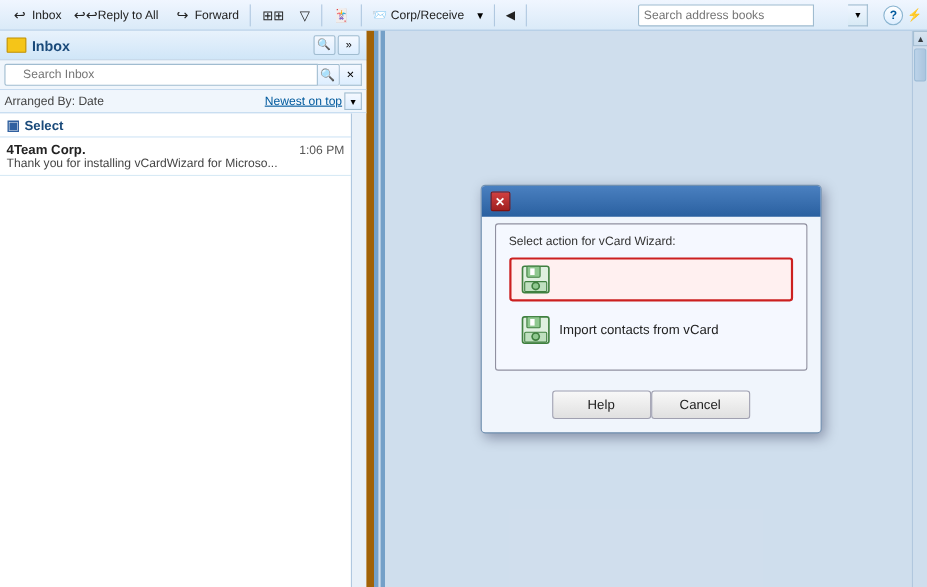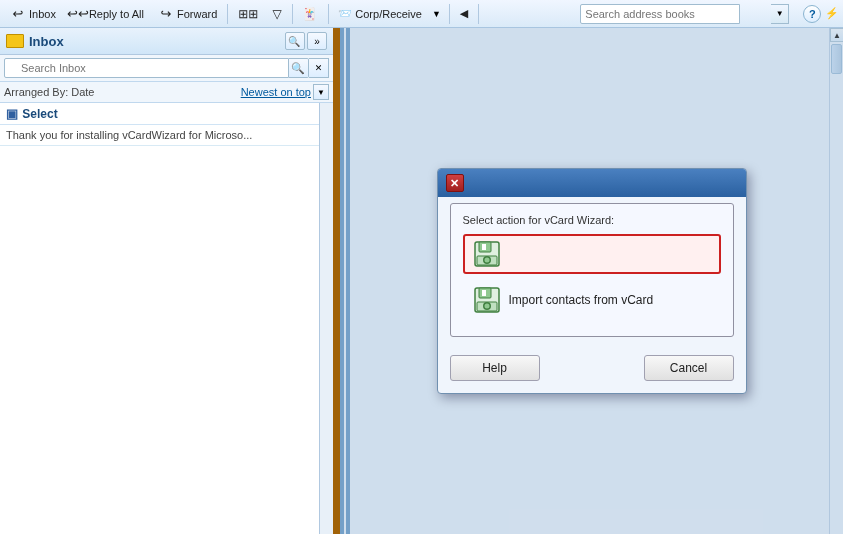--- a/index.html
+++ b/index.html
@@ -446,21 +446,21 @@
 
     
     .disk-icon {
       width: 28px;
       height: 28px;
     }
 
     
     .dialog-footer {
       display: flex;
-      justify-content: space-between;
+      justify-content: center;
       padding: 0 12px 12px 12px;
     }
     .dialog-footer-btn {
       width: 90px;
       height: 26px;
       background: linear-gradient(to bottom, #f8f8f8, #e0e0e0);
       border: 1px solid #a0a0b0;
       border-radius: 3px;
       font-size: 12px;
       cursor: pointer;
@@ -560,20 +560,24 @@
 
     <div class="message-list-wrapper">
       <div class="message-list">
 
         <div class="today-header">
           <span class="today-icon">▣</span>
           <span>Select</span>
         </div>
 
         <div class="message-item">
+          <div class="message-header-row">
+            <span class="message-sender">4Team Corp.</span>
+            <span class="message-time">1:06 PM</span>
+          </div>
           <div class="message-subject">Thank you for installing vCardWizard for Microso...</div>
         </div>
       </div>
       <div class="scroll-track"></div>
     </div>
   </div>
 
   <div class="right-panel">
     <div class="blue-lines">
       <div class="blue-line"></div>

